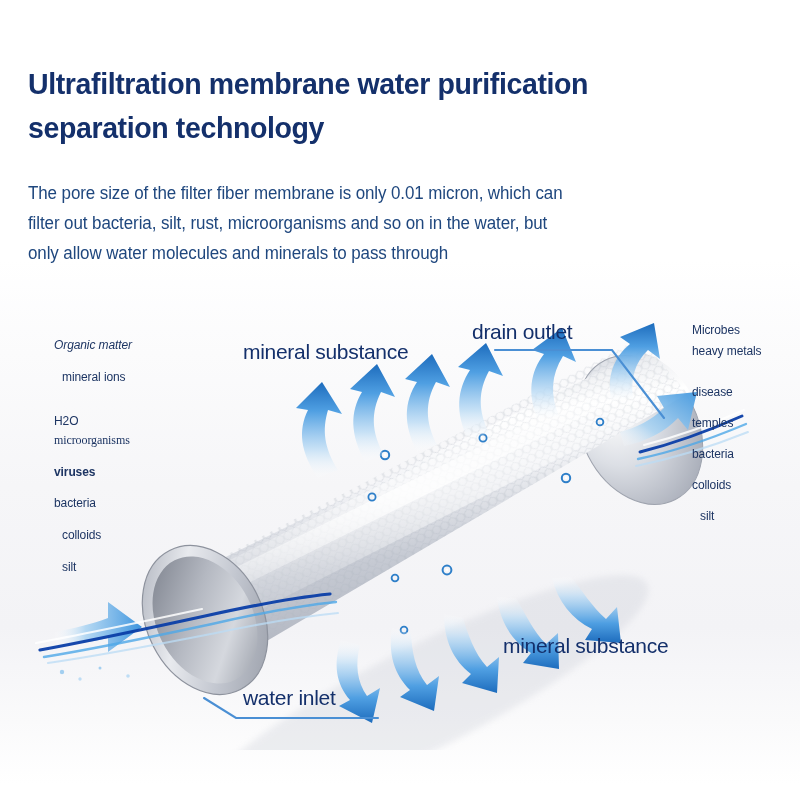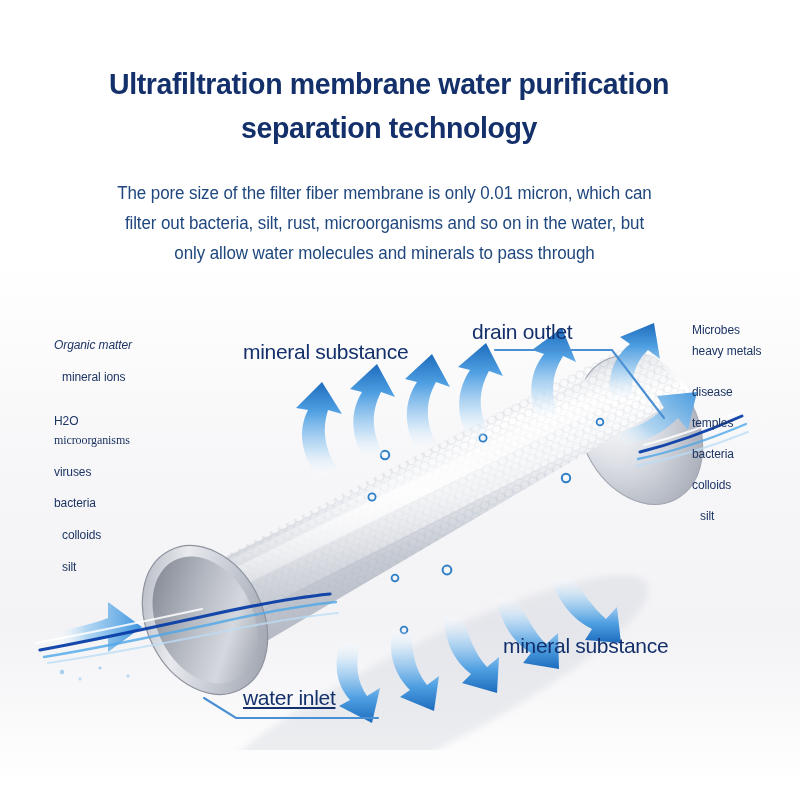--- a/index.html
+++ b/index.html
@@ -5,21 +5,20 @@
   html,body{margin:0;padding:0;}
   body{
     width:800px;height:800px;overflow:hidden;
     background:#ffffff;
     font-family:"Liberation Sans","DejaVu Sans",sans-serif;
     position:relative;
   }
   #page{
     position:absolute;inset:0;width:800px;height:784px;
     background:linear-gradient(180deg,#ffffff 0%,#ffffff 33%,#fbfbfc 45%,#f6f6f8 62%,#f3f3f6 80%,#fafafb 92%,#ffffff 100%);
-    text-align:center;
   }
   
   #header{position:absolute;left:0;top:0;width:800px;}
   #title{
     position:absolute;left:28px;top:62px;width:760px;
     color:#14306b;
     font-weight:700;
     font-size:30px;
     line-height:44px;
     letter-spacing:-0.4px;
@@ -222,21 +221,21 @@
         <path d="M495 350 L612 350 L664 418" fill="none" stroke="#4a8fd4" stroke-width="2.1" stroke-linecap="round"></path>
         <path d="M204 698 L236 718 L378 718" fill="none" stroke="#4a8fd4" stroke-width="2.1" stroke-linecap="round"></path>
       </g>
     </svg>
 
     <div>
       <div class="list-item" style="left:54px;top:48px;font-style:italic;">Organic matter</div>
       <div class="list-item" style="left:54px;top:80px;margin-left:8px;">mineral ions</div>
       <div class="list-item" style="left:54px;top:96px;margin-top:28px;">H2O</div>
       <div class="list-item" style="left:54px;top:143px;font-family:Liberation Serif, serif;">microorganisms</div>
-      <div class="list-item" style="left:54px;top:175px;">viruses</div>
+      <div class="list-item" style="left:54px;top:175px;font-weight:bold;">viruses</div>
       <div class="list-item" style="left:54px;top:206px;">bacteria</div>
       <div class="list-item" style="left:62px;top:238px;">colloids</div>
       <div class="list-item" style="left:62px;top:270px;">silt</div>
     </div>
 
     <div>
       <div class="list-item" style="left:692px;top:33px;">Microbes</div>
       <div class="list-item" style="left:692px;top:54px;">heavy metals</div>
       <div class="list-item" style="left:692px;top:95px;">disease</div>
       <div class="list-item" style="left:692px;top:126px;">temples</div>
@@ -244,16 +243,16 @@
       <div class="list-item" style="left:692px;top:188px;">colloids</div>
       <div class="list-item" style="left:700px;top:219px;">silt</div>
     </div>
 
     <div class="callout" style="left:243px;top:50px;">mineral substance</div>
 
     <div class="callout" style="left:472px;top:30px;">drain outlet</div>
 
     <div class="callout" style="left:503px;top:344px;">mineral substance</div>
 
-    <div class="callout" style="left:243px;top:396px;text-decoration:underline;">water inlet</div>
+    <div class="callout" style="left:243px;top:396px;">water inlet</div>
 
   </div>
 </div>
 
 </body></html>

